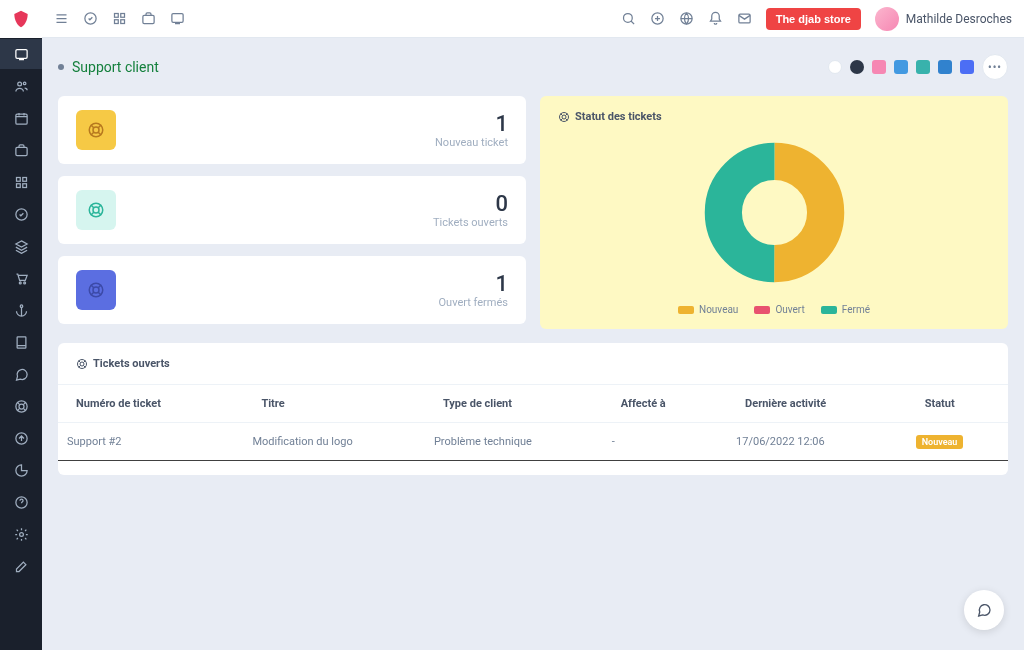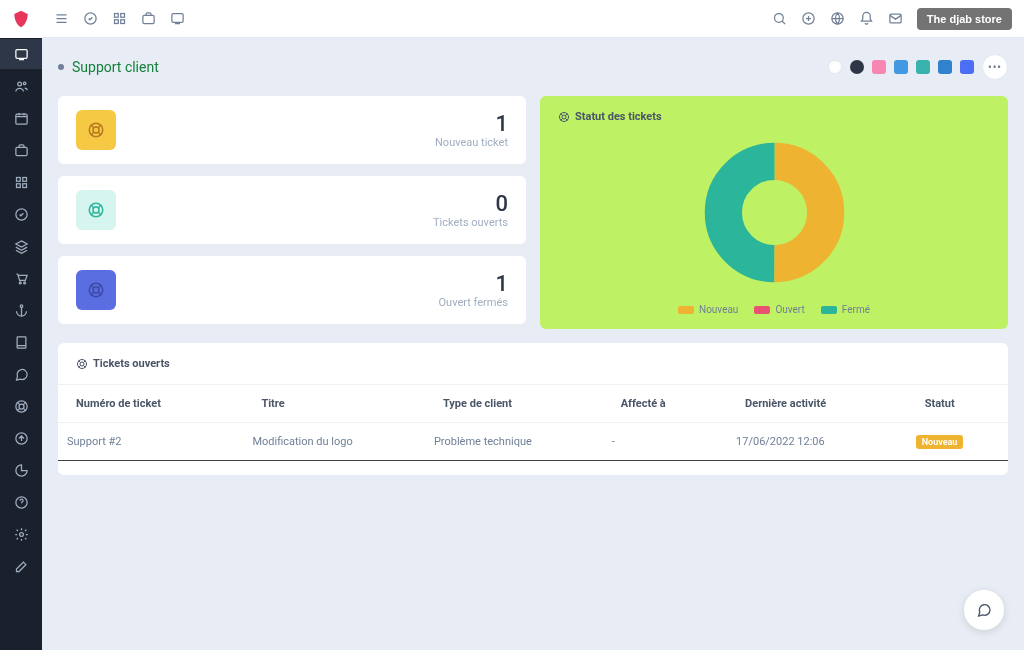--- a/index.html
+++ b/index.html
@@ -10,41 +10,41 @@
 .sidebar-logo svg { width: 20px; height: 20px; }
 .sidebar-item { width: 42px; height: 30px; display: flex; align-items: center; justify-content: center; color: #a0aec0; cursor: pointer; margin: 1px 0; }
 .sidebar-item.active { background: #2d3748; color: #fff; }
 .sidebar-item svg { width: 15px; height: 15px; }
 .main { flex: 1; display: flex; flex-direction: column; }
 .topbar { height: 38px; background: #fff; display: flex; align-items: center; padding: 0 12px; gap: 14px; border-bottom: 1px solid #e2e8f0; }
 .topbar-left { display: flex; gap: 14px; align-items: center; }
 .topbar-right { margin-left: auto; display: flex; gap: 14px; align-items: center; }
 .topbar-icon { color: #718096; cursor: pointer; display: flex; }
 .topbar-icon svg { width: 15px; height: 15px; }
-.store-btn { background: #737373; color: #fff; padding: 5px 10px; border-radius: 4px; font-size: 11px; font-weight: 600; cursor: pointer; border: none; }
+.store-btn { background: #ef4444; color: #fff; padding: 5px 10px; border-radius: 4px; font-size: 11px; font-weight: 600; cursor: pointer; border: none; }
 .user { display: flex; align-items: center; gap: 7px; cursor: pointer; }
 .avatar { width: 24px; height: 24px; border-radius: 50%; background: linear-gradient(135deg, #fbb6ce, #f687b3); }
 .username { font-size: 12px; color: #4a5568; }
 .content { flex: 1; padding: 16px; overflow: auto; }
 .page-header { display: flex; align-items: center; margin-bottom: 16px; }
 .page-title { font-size: 14px; color: #15803d; display: flex; align-items: center; gap: 8px; }
 .page-title::before { content: ""; width: 6px; height: 6px; background: #718096; border-radius: 50%; display: inline-block; }
 .theme-dots { margin-left: auto; display: flex; gap: 8px; align-items: center; }
 .dot { width: 14px; height: 14px; border-radius: 3px; cursor: pointer; }
 .dot.round { border-radius: 50%; }
 .more-btn { width: 26px; height: 26px; border-radius: 50%; background: #fff; border: 1px solid #e2e8f0; display: flex; align-items: center; justify-content: center; cursor: pointer; color: #718096; font-weight: bold; letter-spacing: 1px; font-size: 10px; }
 .grid { display: grid; grid-template-columns: 1fr 1fr; gap: 14px; margin-bottom: 14px; }
 .stats-col { display: flex; flex-direction: column; gap: 12px; }
 .stat-card { background: #fff; border-radius: 6px; padding: 14px 18px; display: flex; align-items: center; gap: 14px; }
 .stat-icon { width: 40px; height: 40px; border-radius: 6px; display: flex; align-items: center; justify-content: center; }
 .stat-icon svg { width: 18px; height: 18px; }
 .stat-info { margin-left: auto; text-align: right; }
 .stat-value { font-size: 22px; font-weight: 500; color: #2d3748; }
 .stat-label { font-size: 11px; color: #a0aec0; text-align: right; }
-.chart-card { background: #bef264; border-radius: 6px; padding: 14px 18px; }
+.chart-card { background: #fef9c3; border-radius: 6px; padding: 14px 18px; }
 .chart-title { font-size: 11px; font-weight: 700; color: #4a5568; display: flex; align-items: center; gap: 5px; margin-bottom: 12px; }
 .chart-title svg { width: 12px; height: 12px; }
 .donut-wrap { display: flex; flex-direction: column; align-items: center; }
 .donut { width: 155px; height: 155px; }
 .legend { display: flex; gap: 16px; margin-top: 14px; justify-content: center; }
 .legend-item { display: flex; align-items: center; gap: 5px; font-size: 10px; color: #718096; }
 .legend-sw { width: 16px; height: 8px; border-radius: 2px; }
 .table-card { background: #fff; border-radius: 6px; padding: 14px 0; }
 .table-title { font-size: 11px; font-weight: 700; color: #4a5568; display: flex; align-items: center; gap: 5px; padding: 0 18px 14px; border-bottom: 1px solid #edf2f7; }
 .table-title svg { width: 12px; height: 12px; }
@@ -230,20 +230,24 @@
               <path d="M6 8a6 6 0 1112 0v5l2 3H4l2-3V8zM10 19a2 2 0 004 0"></path>
             </svg>
           </span>
         <span class="topbar-icon">
             <svg viewBox="0 0 24 24" fill="none" stroke="currentColor" stroke-width="2">
               <rect x="3" y="5" width="18" height="14" rx="2"></rect>
               <path d="M3 7l9 6 9-6"></path>
             </svg>
           </span>
         <button class="store-btn">The djab store</button>
+        <div class="user">
+          <span class="avatar"></span>
+          <span class="username">Mathilde Desroches</span>
+        </div>
       </div>
     </div>
 
     <div class="content">
       <div class="page-header">
         <div class="page-title">Support client</div>
         <div class="theme-dots">
           <span class="dot round" style="background:#fff;border:1px solid #e2e8f0"></span>
           <span class="dot round" style="background:#2d3748"></span>
           <span class="dot" style="background:#f687b3"></span>

